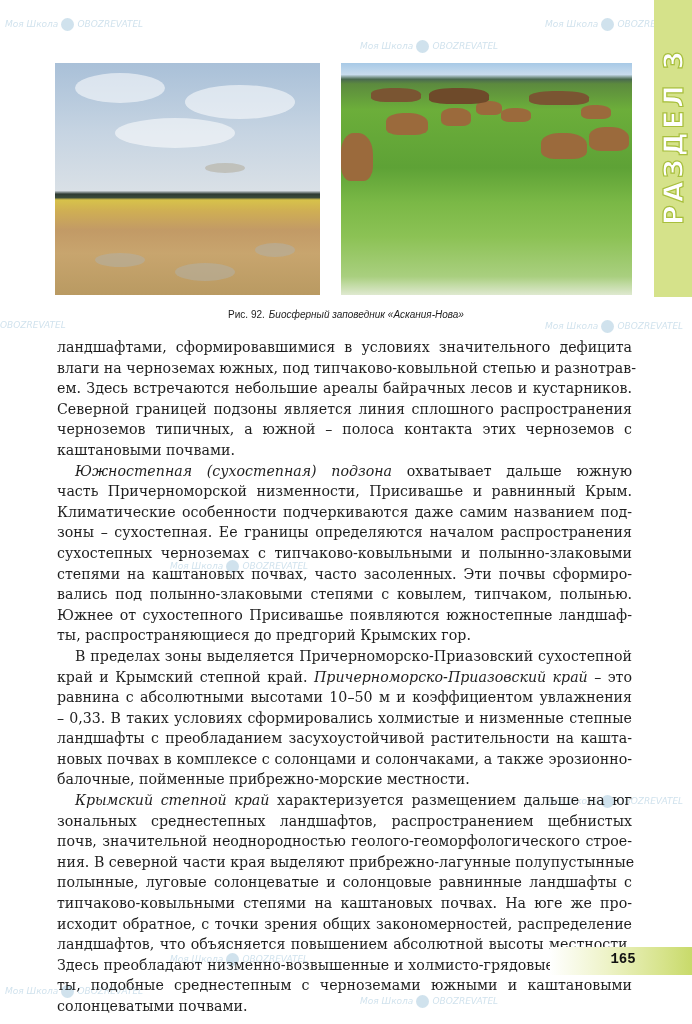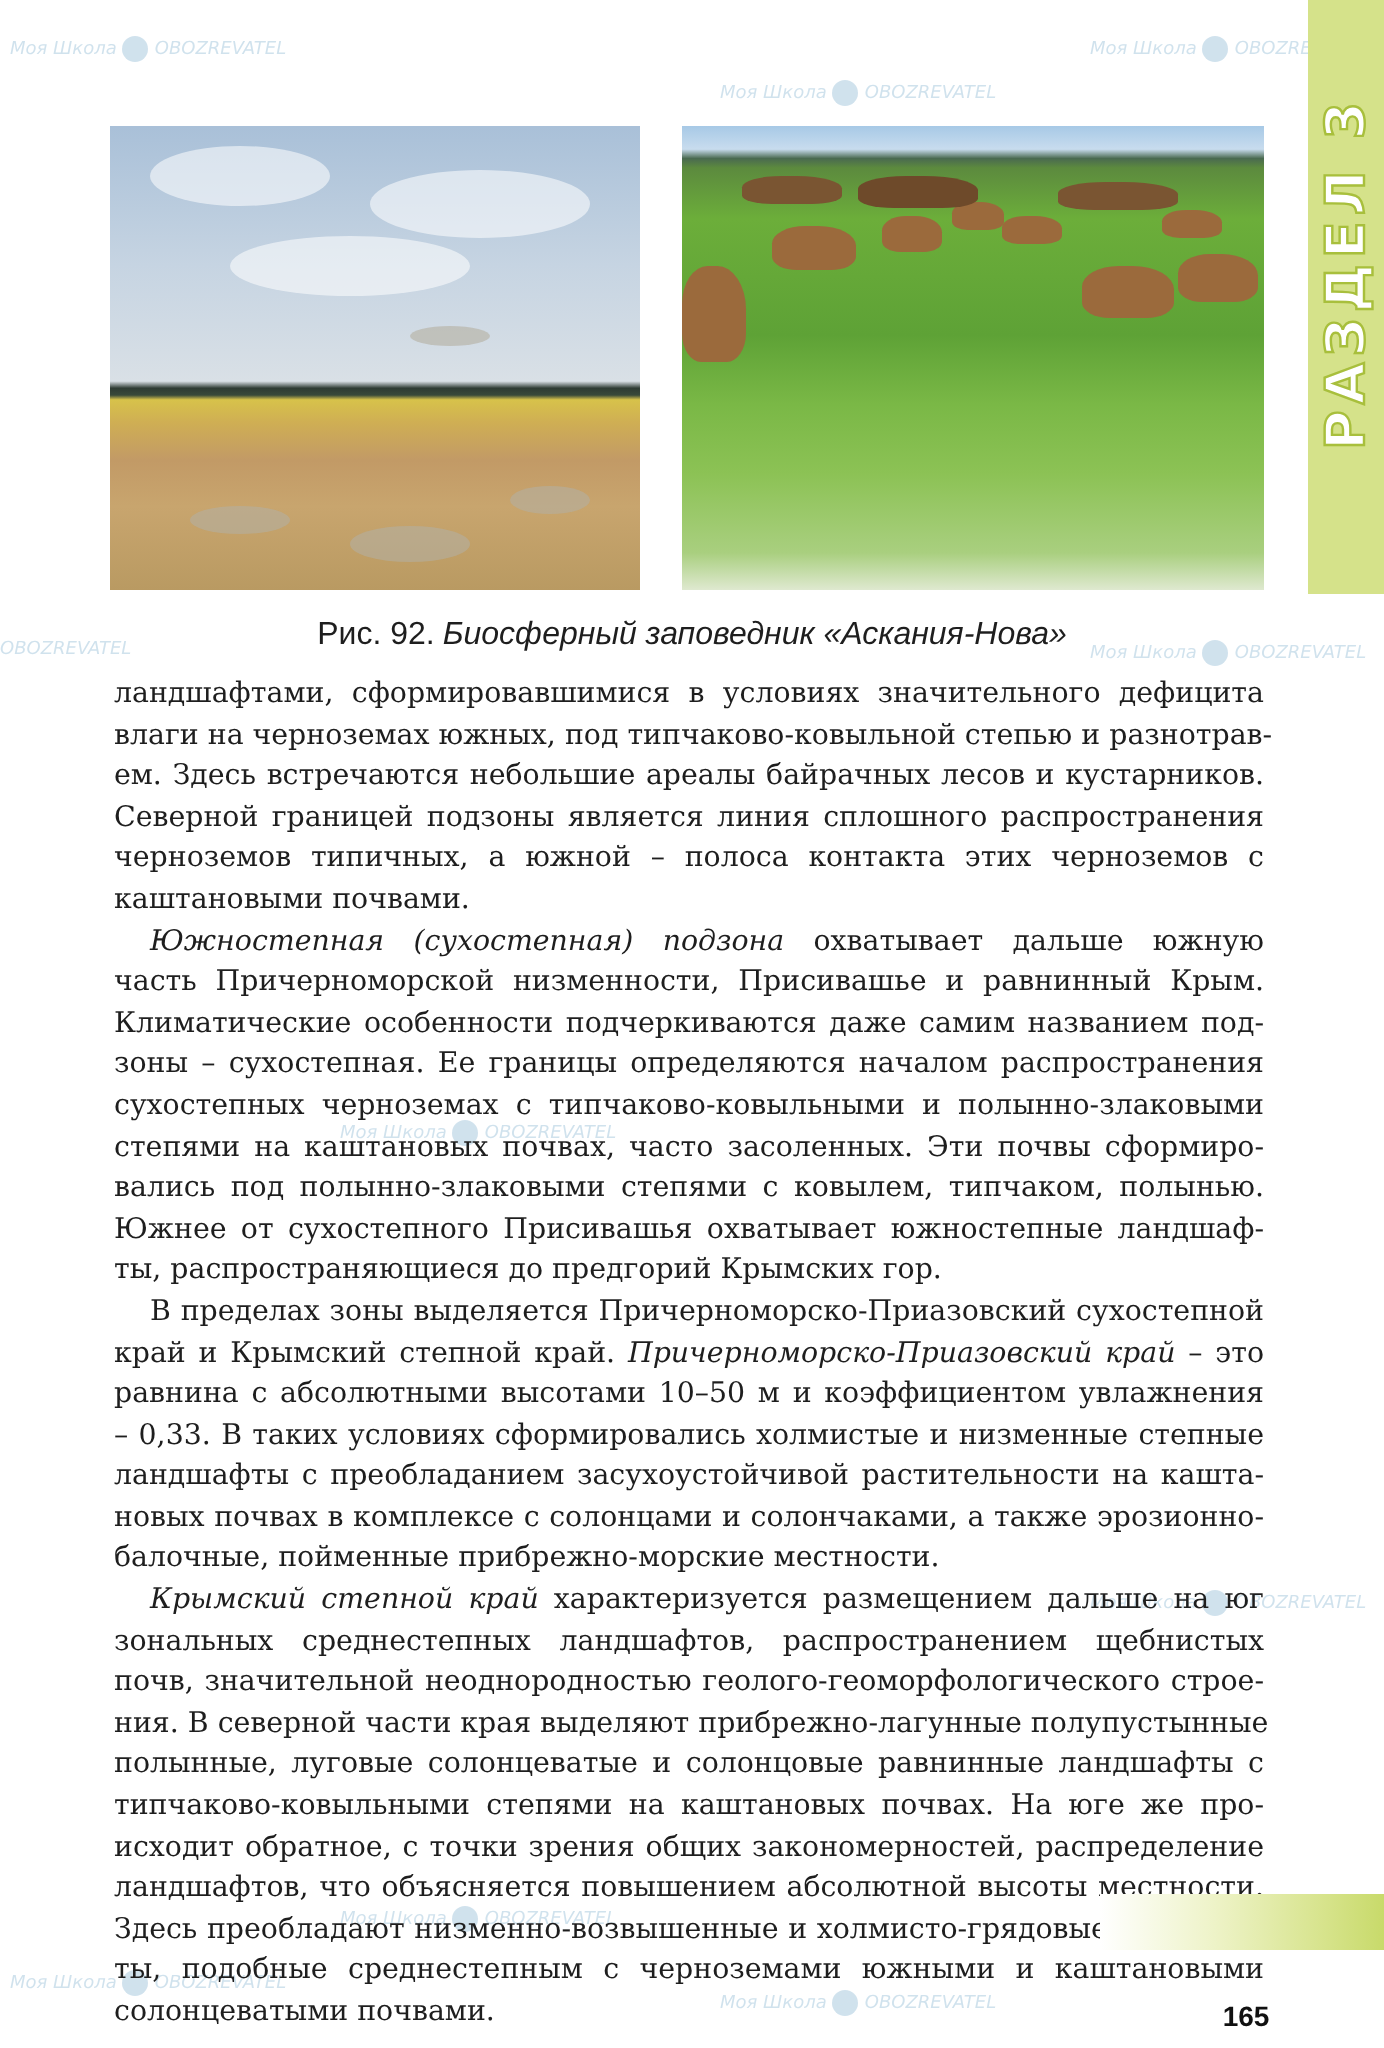--- a/index.html
+++ b/index.html
@@ -17,33 +17,33 @@
        linear-gradient(to bottom, #a9c0d8 0%, #c6d4e2 30%, #d9e0e6 55%, #2e3b33 56.5%, #3a4a3a 58%,
                        #d7c24a 59%, #cfae54 64%, #c29a66 72%, #c8a56e 82%, #b99a62 100%); }
   .photo-left .cloud { position:absolute; border-radius:50%; background:rgba(255,255,255,0.55); }
   .photo-left .tuft { position:absolute; border-radius:50%; background:rgba(180,175,160,0.6); }
   .photo-right { left:341px; width:291px;
      background:
        linear-gradient(to bottom, #a7c9e6 0%, #c8dcee 5%, #4a6a50 7%, #5c8a3e 9%, #6cae3a 20%, #5ea236 45%,
                        #7ab846 60%, #8cc255 75%, #a9cf7f 92%, #dfe9d0 100%); }
   .photo-right .deer { position:absolute; background:#9b6a3c; border-radius:40% 45% 30% 30%; }
   .caption { position:absolute; top:309px; left:0; width:692px; text-align:center; padding-left:0;
-             font-family:"Liberation Sans", sans-serif; font-size:16px; color:#1e1e1e; }
+             font-family:"Liberation Sans", sans-serif; font-size:10px; color:#1e1e1e; }
   .caption .fig { margin-right:4px; }
   .caption .title { font-style:italic; }
   .body { position:absolute; left:57px; top:337px; width:575px; font-size:14.2px; line-height:20.6px; }
   .line { display:block; white-space:nowrap; text-align:justify; text-align-last:justify; height:20.6px; }
   .line.last { text-align-last:left; }
   .indent { padding-left:18px; }
   .bi { font-weight:normal; font-style:italic; }
   .it { font-style:italic;margin-top:36px; }
   .page-bar { position:absolute; left:550px; top:947px; width:142px; height:28px;
               background:linear-gradient(to right, #ffffff 0%, #eef3c8 40%, #d6e38a 80%, #c8da6a 100%); }
-  .page-num { position:absolute; left:603px; top:1000px; width:40px; text-align:center;
-              font-family:Liberation Sans, sans-serif; font-weight:bold; font-size:14px; color:#111; }
+  .page-num { position:absolute; left:603px; top:951px; width:40px; text-align:center;
+              font-family:Liberation Mono, monospace; font-weight:bold; font-size:14px; color:#111; }
   .wm { position:absolute; font-family:"DejaVu Sans", sans-serif; font-size:9px; color:rgba(150,190,215,0.45);
         font-style:italic; white-space:nowrap; pointer-events:none; }
   .wm b { display:inline-block; width:13px; height:13px; border-radius:50%; background:rgba(150,190,215,0.45);
           vertical-align:middle; margin:0 3px; }
 </style>
 </head>
 <body>
 
 <div class="wm" style="left:5px;top:18px;"><span>Моя Школа</span><b></b><span>OBOZREVATEL</span></div>
 <div class="wm" style="left:360px;top:40px;"><span>Моя Школа</span><b></b><span>OBOZREVATEL</span></div>
@@ -97,21 +97,21 @@
   <span class="line">черноземов типичных, а южной – полоса контакта этих черноземов с</span>
   <span class="line last">каштановыми почвами.</span>
 
   <span class="line indent"><span class="bi">Южностепная (сухостепная) подзона</span><span> охватывает дальше южную</span></span>
   <span class="line">часть Причерноморской низменности, Присивашье и равнинный Крым.</span>
   <span class="line">Климатические особенности подчеркиваются даже самим названием под-</span>
   <span class="line">зоны – сухостепная. Ее границы определяются началом распространения</span>
   <span class="line">сухостепных черноземах с типчаково-ковыльными и полынно-злаковыми</span>
   <span class="line">степями на каштановых почвах, часто засоленных. Эти почвы сформиро-</span>
   <span class="line">вались под полынно-злаковыми степями с ковылем, типчаком, полынью.</span>
-  <span class="line">Южнее от сухостепного Присивашья охватывает южностепные ландшаф-</span>
+  <span class="line">Южнее от сухостепного Присивашье появляются южностепные ландшаф-</span>
   <span class="line last">ты, распространяющиеся до предгорий Крымских гор.</span>
 
   <span class="line indent">В пределах зоны выделяется Причерноморско-Приазовский сухостепной</span>
   <span class="line"><span>край и Крымский степной край. </span><span class="it">Причерноморско-Приазовский край</span><span> – это</span></span>
   <span class="line">равнина с абсолютными высотами 10–50 м и коэффициентом увлажнения</span>
   <span class="line">– 0,33. В таких условиях сформировались холмистые и низменные степные</span>
   <span class="line">ландшафты с преобладанием засухоустойчивой растительности на кашта-</span>
   <span class="line">новых почвах в комплексе с солонцами и солончаками, а также эрозионно-</span>
   <span class="line last">балочные, пойменные прибрежно-морские местности.</span>
 

